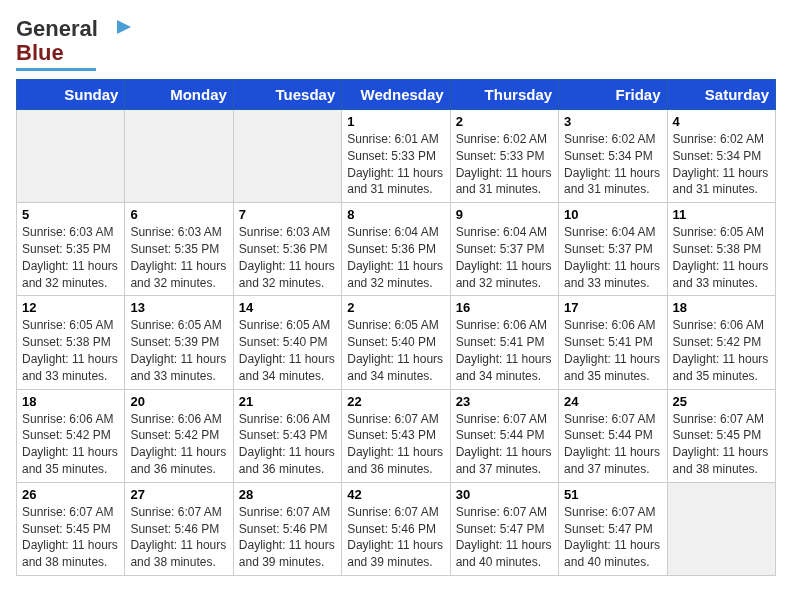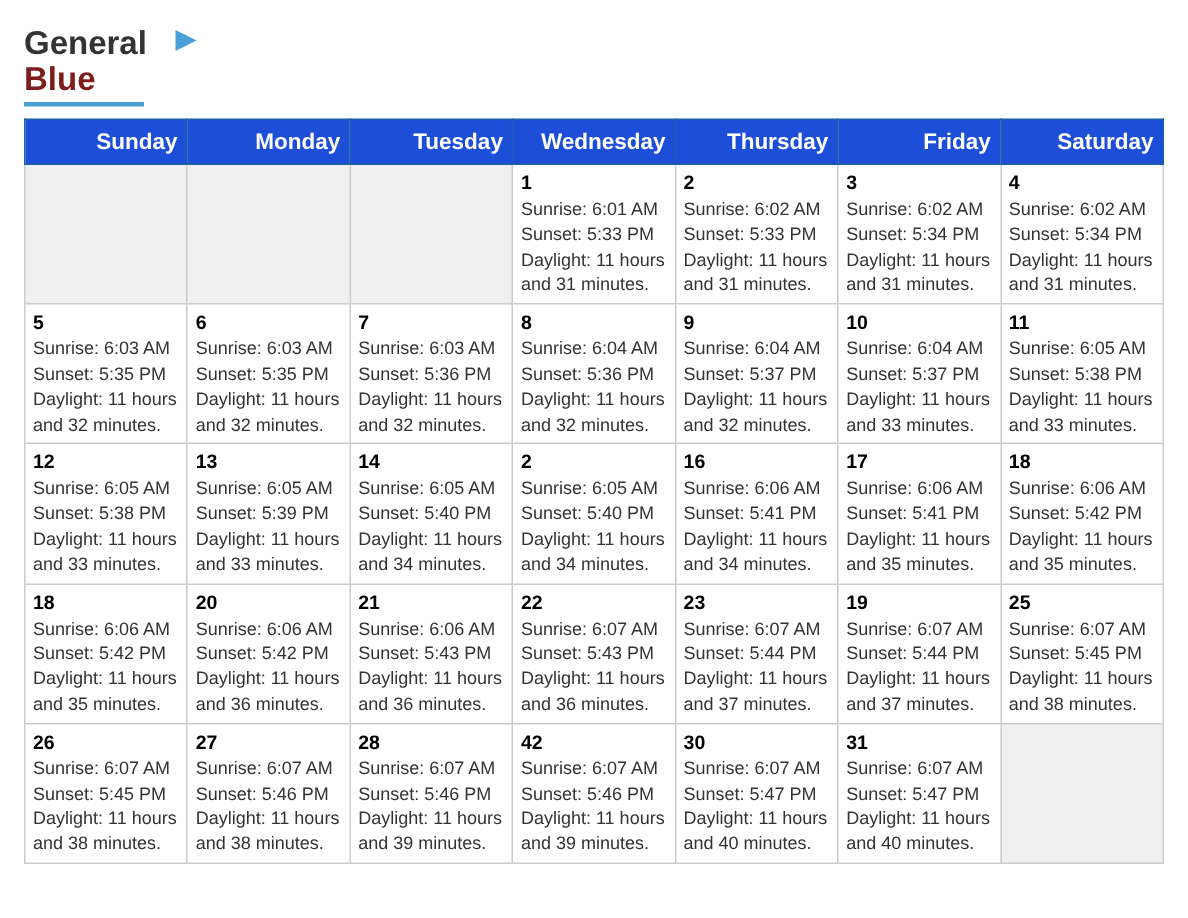--- a/index.html
+++ b/index.html
@@ -203,21 +203,21 @@
         </td>
         <td>
           <span class="day-num">22</span>
           <div class="day-info">Sunrise: 6:07 AM<br>Sunset: 5:43 PM<br>Daylight: 11 hours and 36 minutes.</div>
         </td>
         <td>
           <span class="day-num">23</span>
           <div class="day-info">Sunrise: 6:07 AM<br>Sunset: 5:44 PM<br>Daylight: 11 hours and 37 minutes.</div>
         </td>
         <td>
-          <span class="day-num">19</span>
+          <span class="day-num">24</span>
           <div class="day-info">Sunrise: 6:07 AM<br>Sunset: 5:44 PM<br>Daylight: 11 hours and 37 minutes.</div>
         </td>
         <td>
           <span class="day-num">25</span>
           <div class="day-info">Sunrise: 6:07 AM<br>Sunset: 5:45 PM<br>Daylight: 11 hours and 38 minutes.</div>
         </td>
       </tr>
       <tr class="week-row">
         <td>
           <span class="day-num">26</span>
@@ -233,19 +233,19 @@
         </td>
         <td>
           <span class="day-num">42</span>
           <div class="day-info">Sunrise: 6:07 AM<br>Sunset: 5:46 PM<br>Daylight: 11 hours and 39 minutes.</div>
         </td>
         <td>
           <span class="day-num">30</span>
           <div class="day-info">Sunrise: 6:07 AM<br>Sunset: 5:47 PM<br>Daylight: 11 hours and 40 minutes.</div>
         </td>
         <td>
-          <span class="day-num">31</span>
+          <span class="day-num">51</span>
           <div class="day-info">Sunrise: 6:07 AM<br>Sunset: 5:47 PM<br>Daylight: 11 hours and 40 minutes.</div>
         </td>
         <td class="empty"></td>
       </tr>
     </tbody>
 </table>
 
 </body></html>

